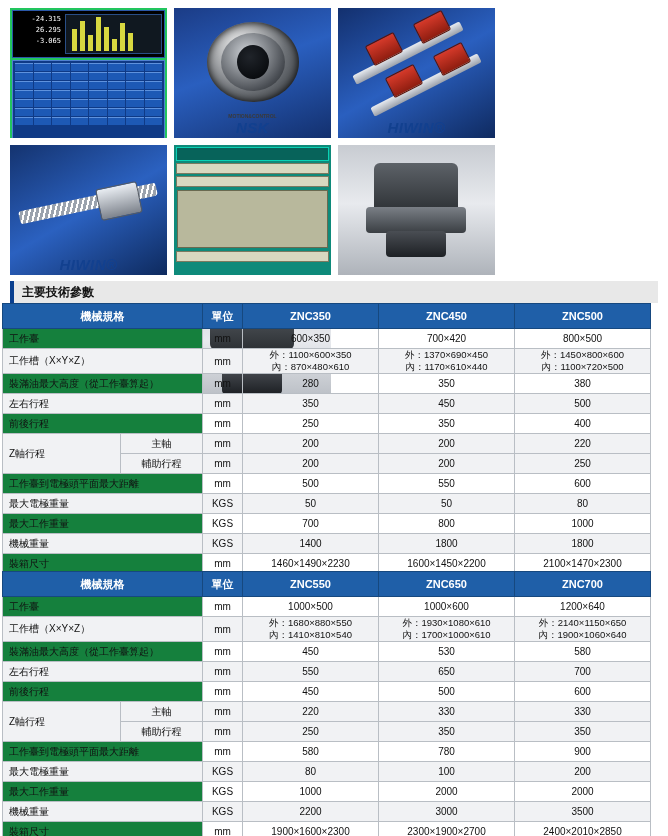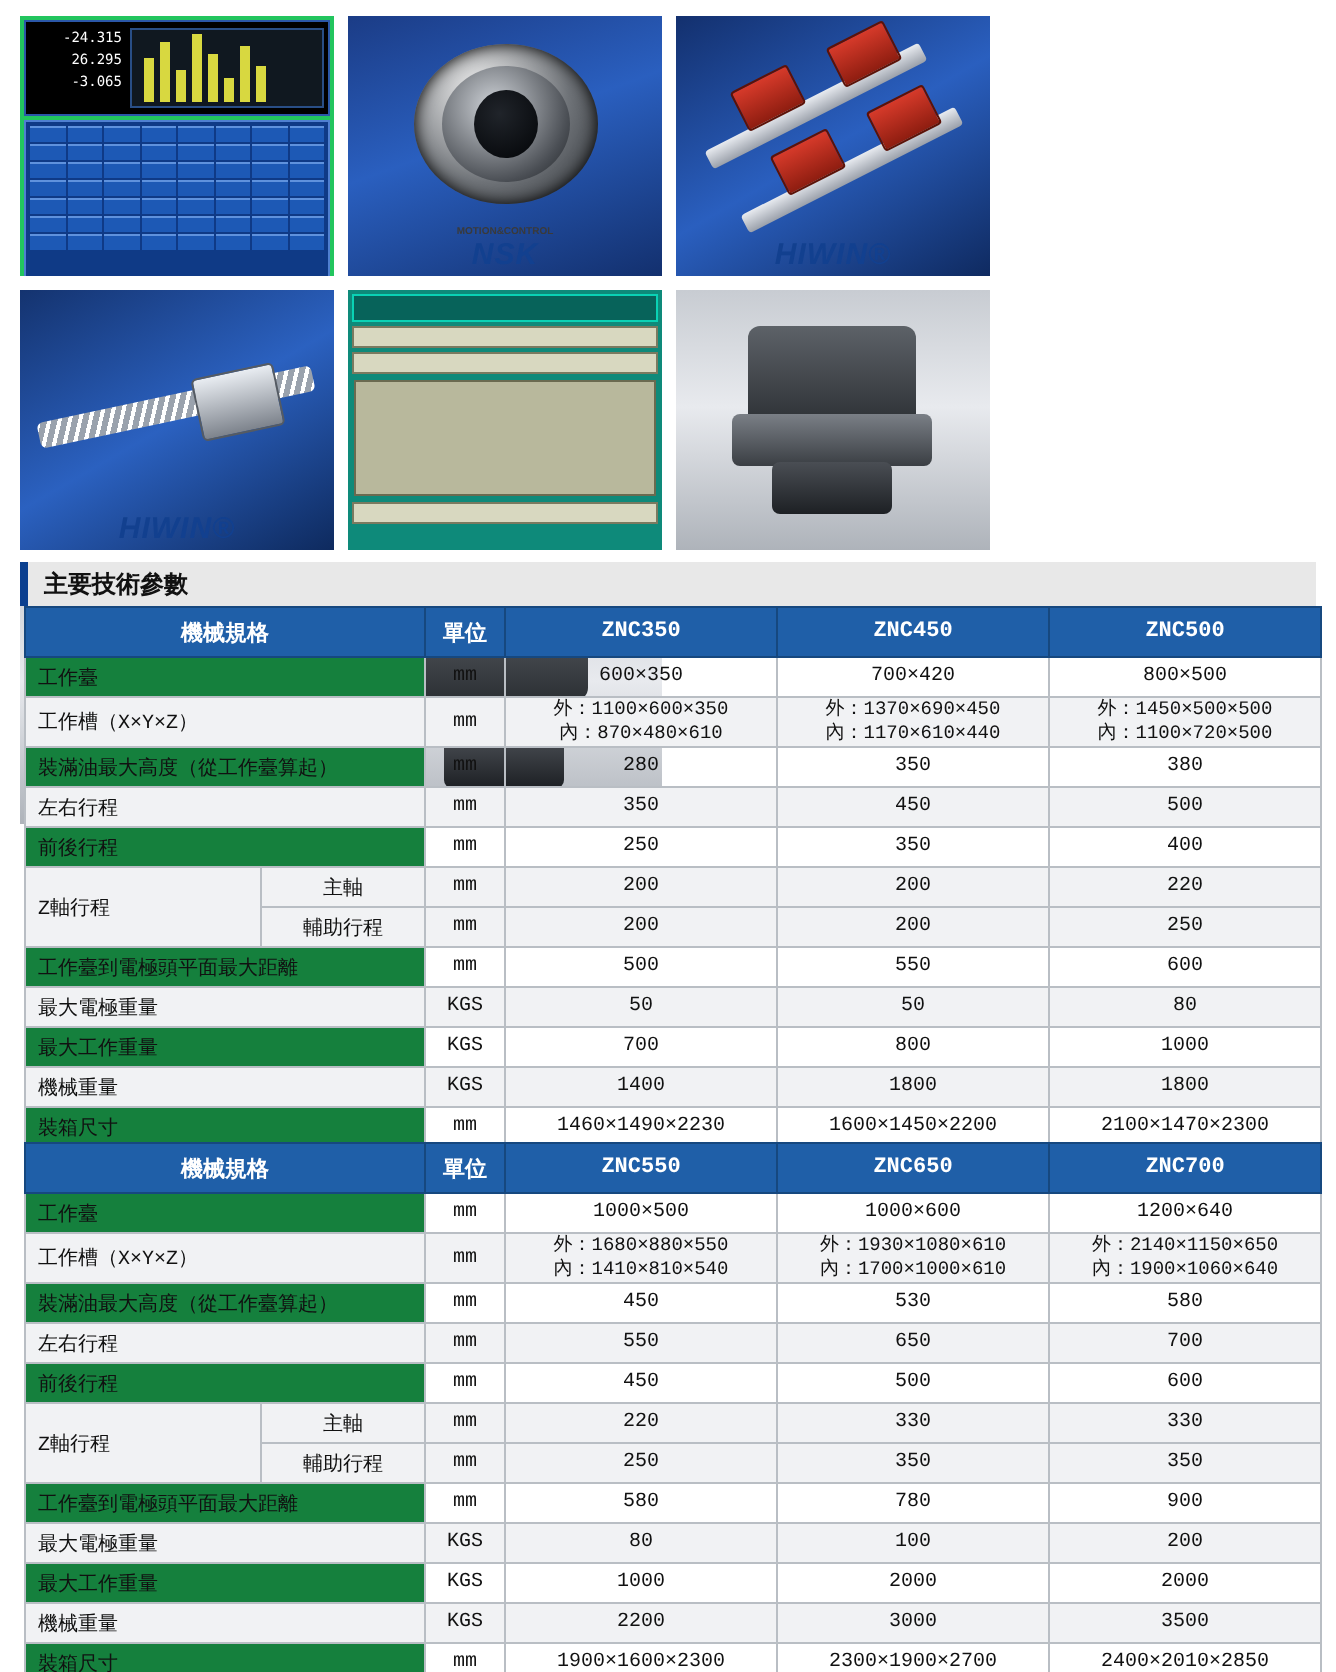--- a/index.html
+++ b/index.html
@@ -250,26 +250,25 @@
     align-items: center;
     padding-left: 8px;
     box-sizing: border-box;
     font-size: 12px;
     font-weight: bold;
     color: #111;
   }
   
   table.spec {
     position: absolute;
-    left: 12px;
+    left: 2px;
     width: 648px;
     border-collapse: collapse;
     table-layout: fixed;
     font-size: 10px;
-    font-family: Liberation Mono, monospace;
   }
   table.spec.t1 { top: 303px; }
   table.spec.t2 { top: 571px; }
   table.spec th, table.spec td {
     border: 1px solid #b9bec4;
     padding: 0;
     height: 19px;
     text-align: center;
     vertical-align: middle;
     color: #111;
@@ -482,21 +481,21 @@
         <td>mm</td>
         <td class="two-line">
           <span>外：1100×600×350</span>
           <span>內：870×480×610</span>
         </td>
         <td class="two-line">
           <span>外：1370×690×450</span>
           <span>內：1170×610×440</span>
         </td>
         <td class="two-line">
-          <span>外：1450×500×500</span>
+          <span>外：1450×800×600</span>
           <span>內：1100×720×500</span>
         </td>
       </tr>
       <tr>
         <td class="lbl" colspan="2">裝滿油最大高度（從工作臺算起）</td>
         <td>mm</td>
         <td>280</td>
         <td>350</td>
         <td>380</td>
       </tr>

